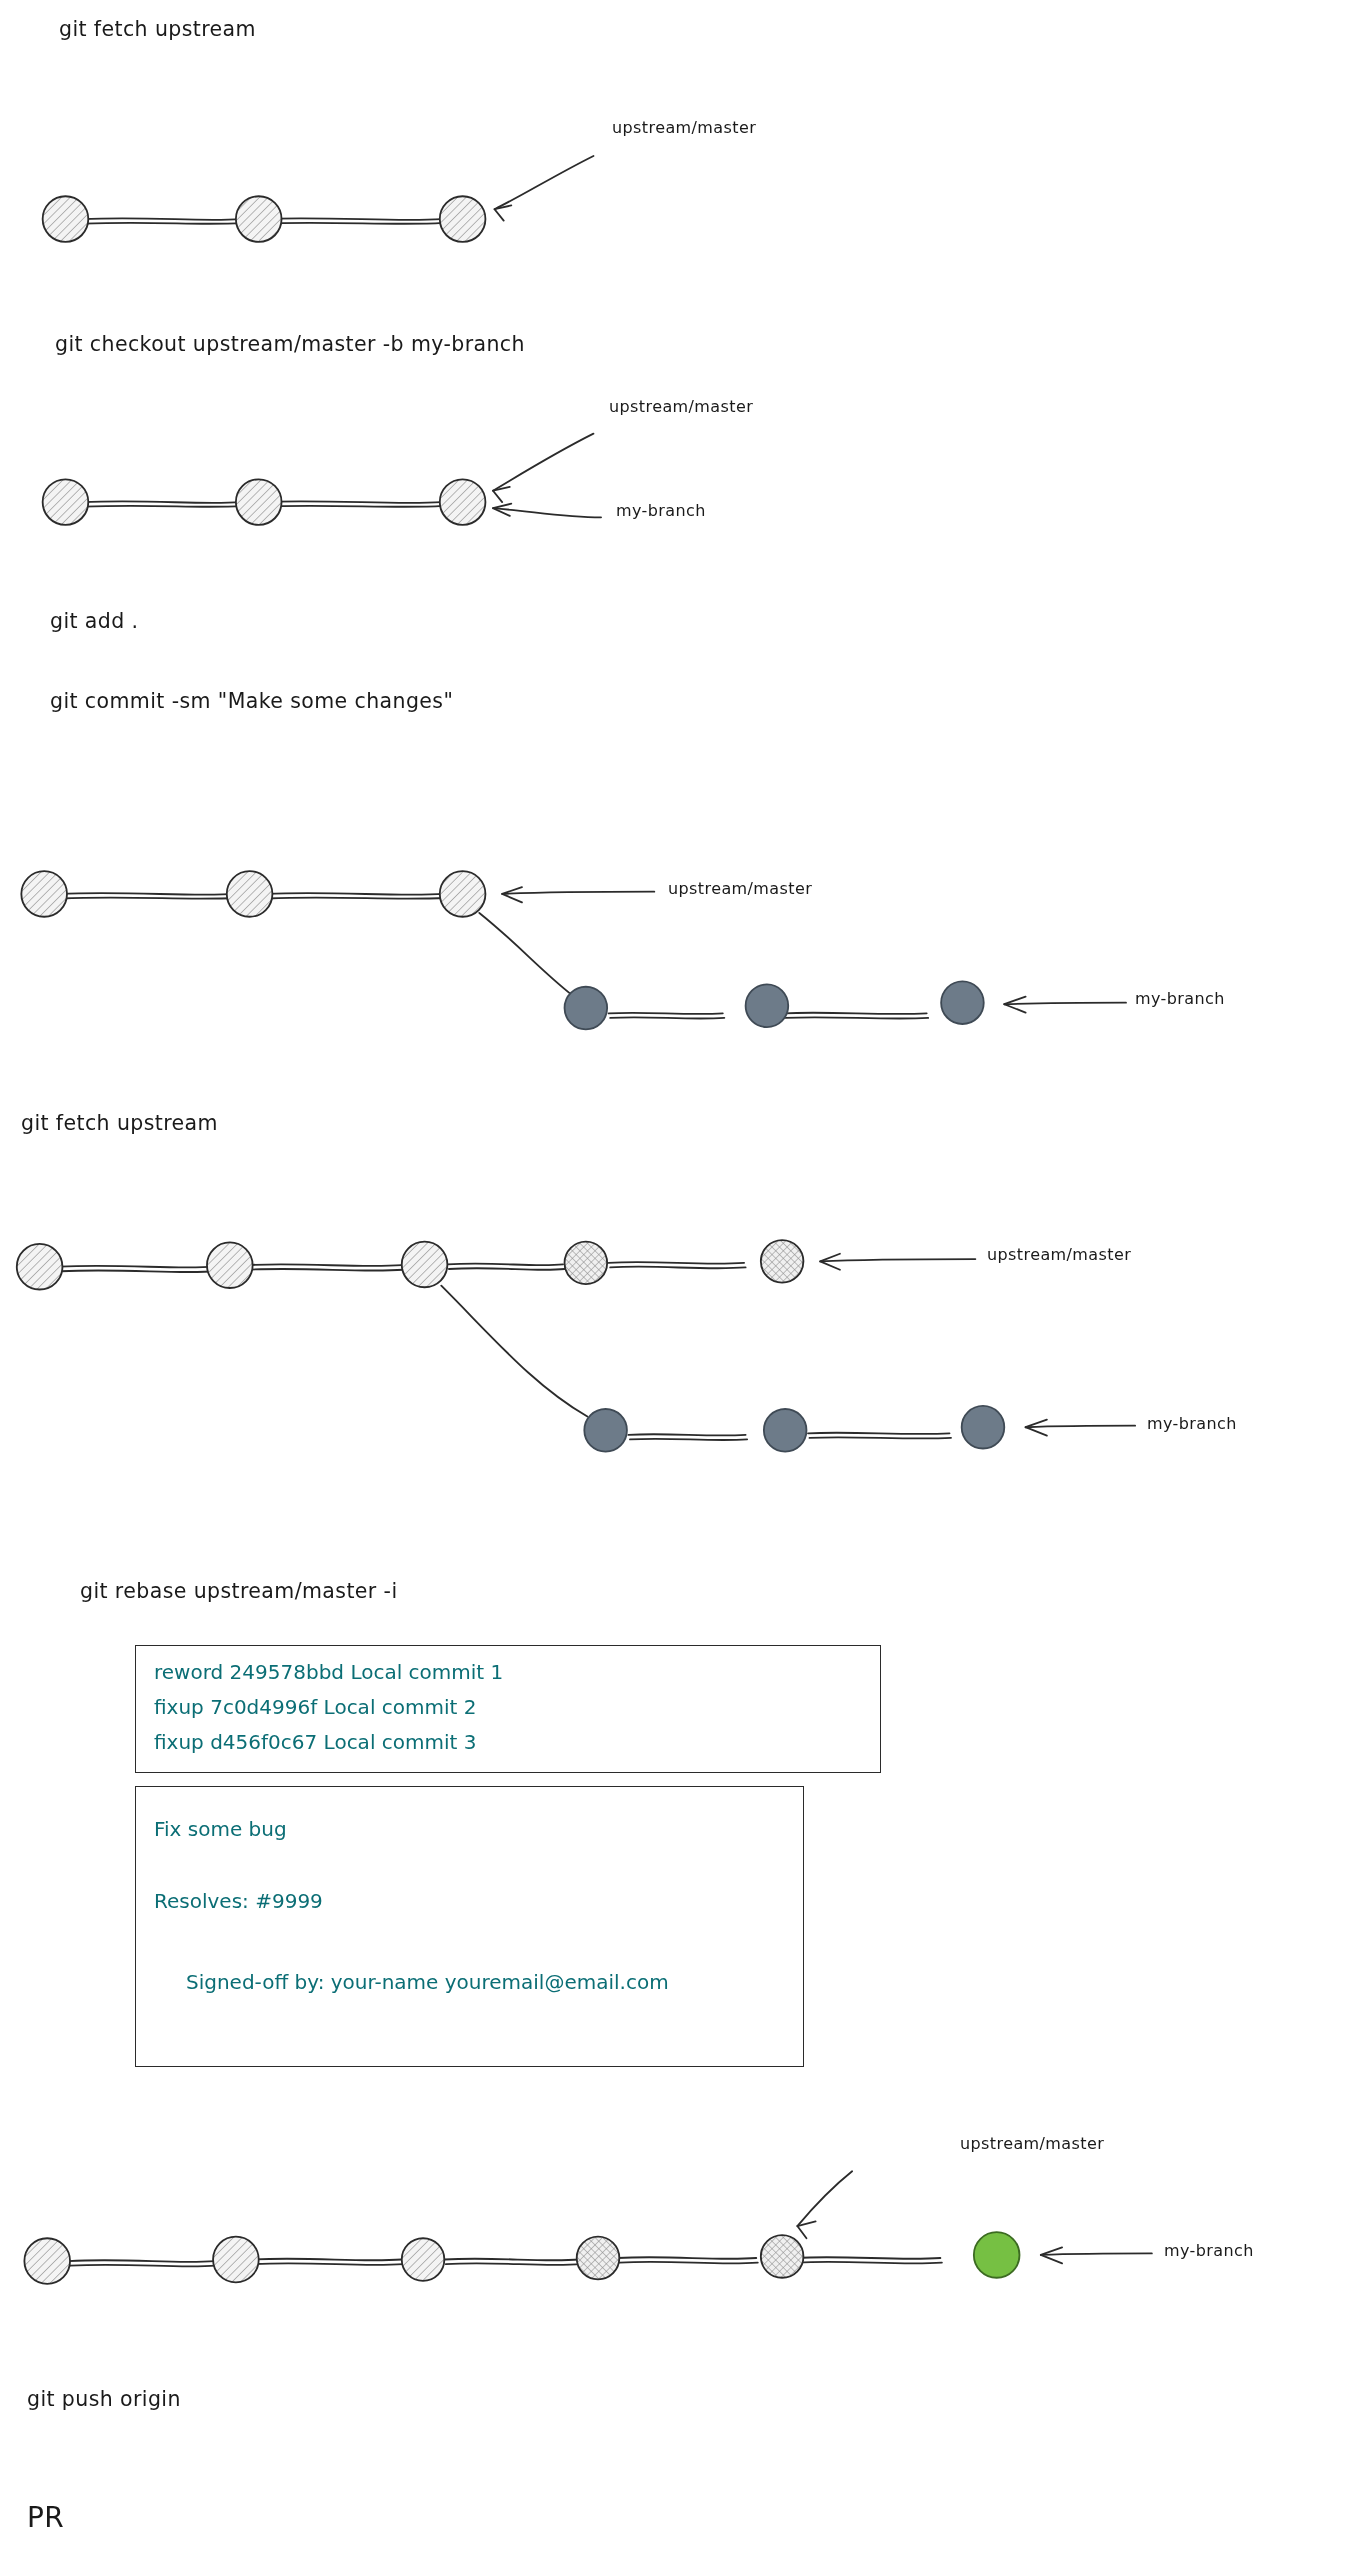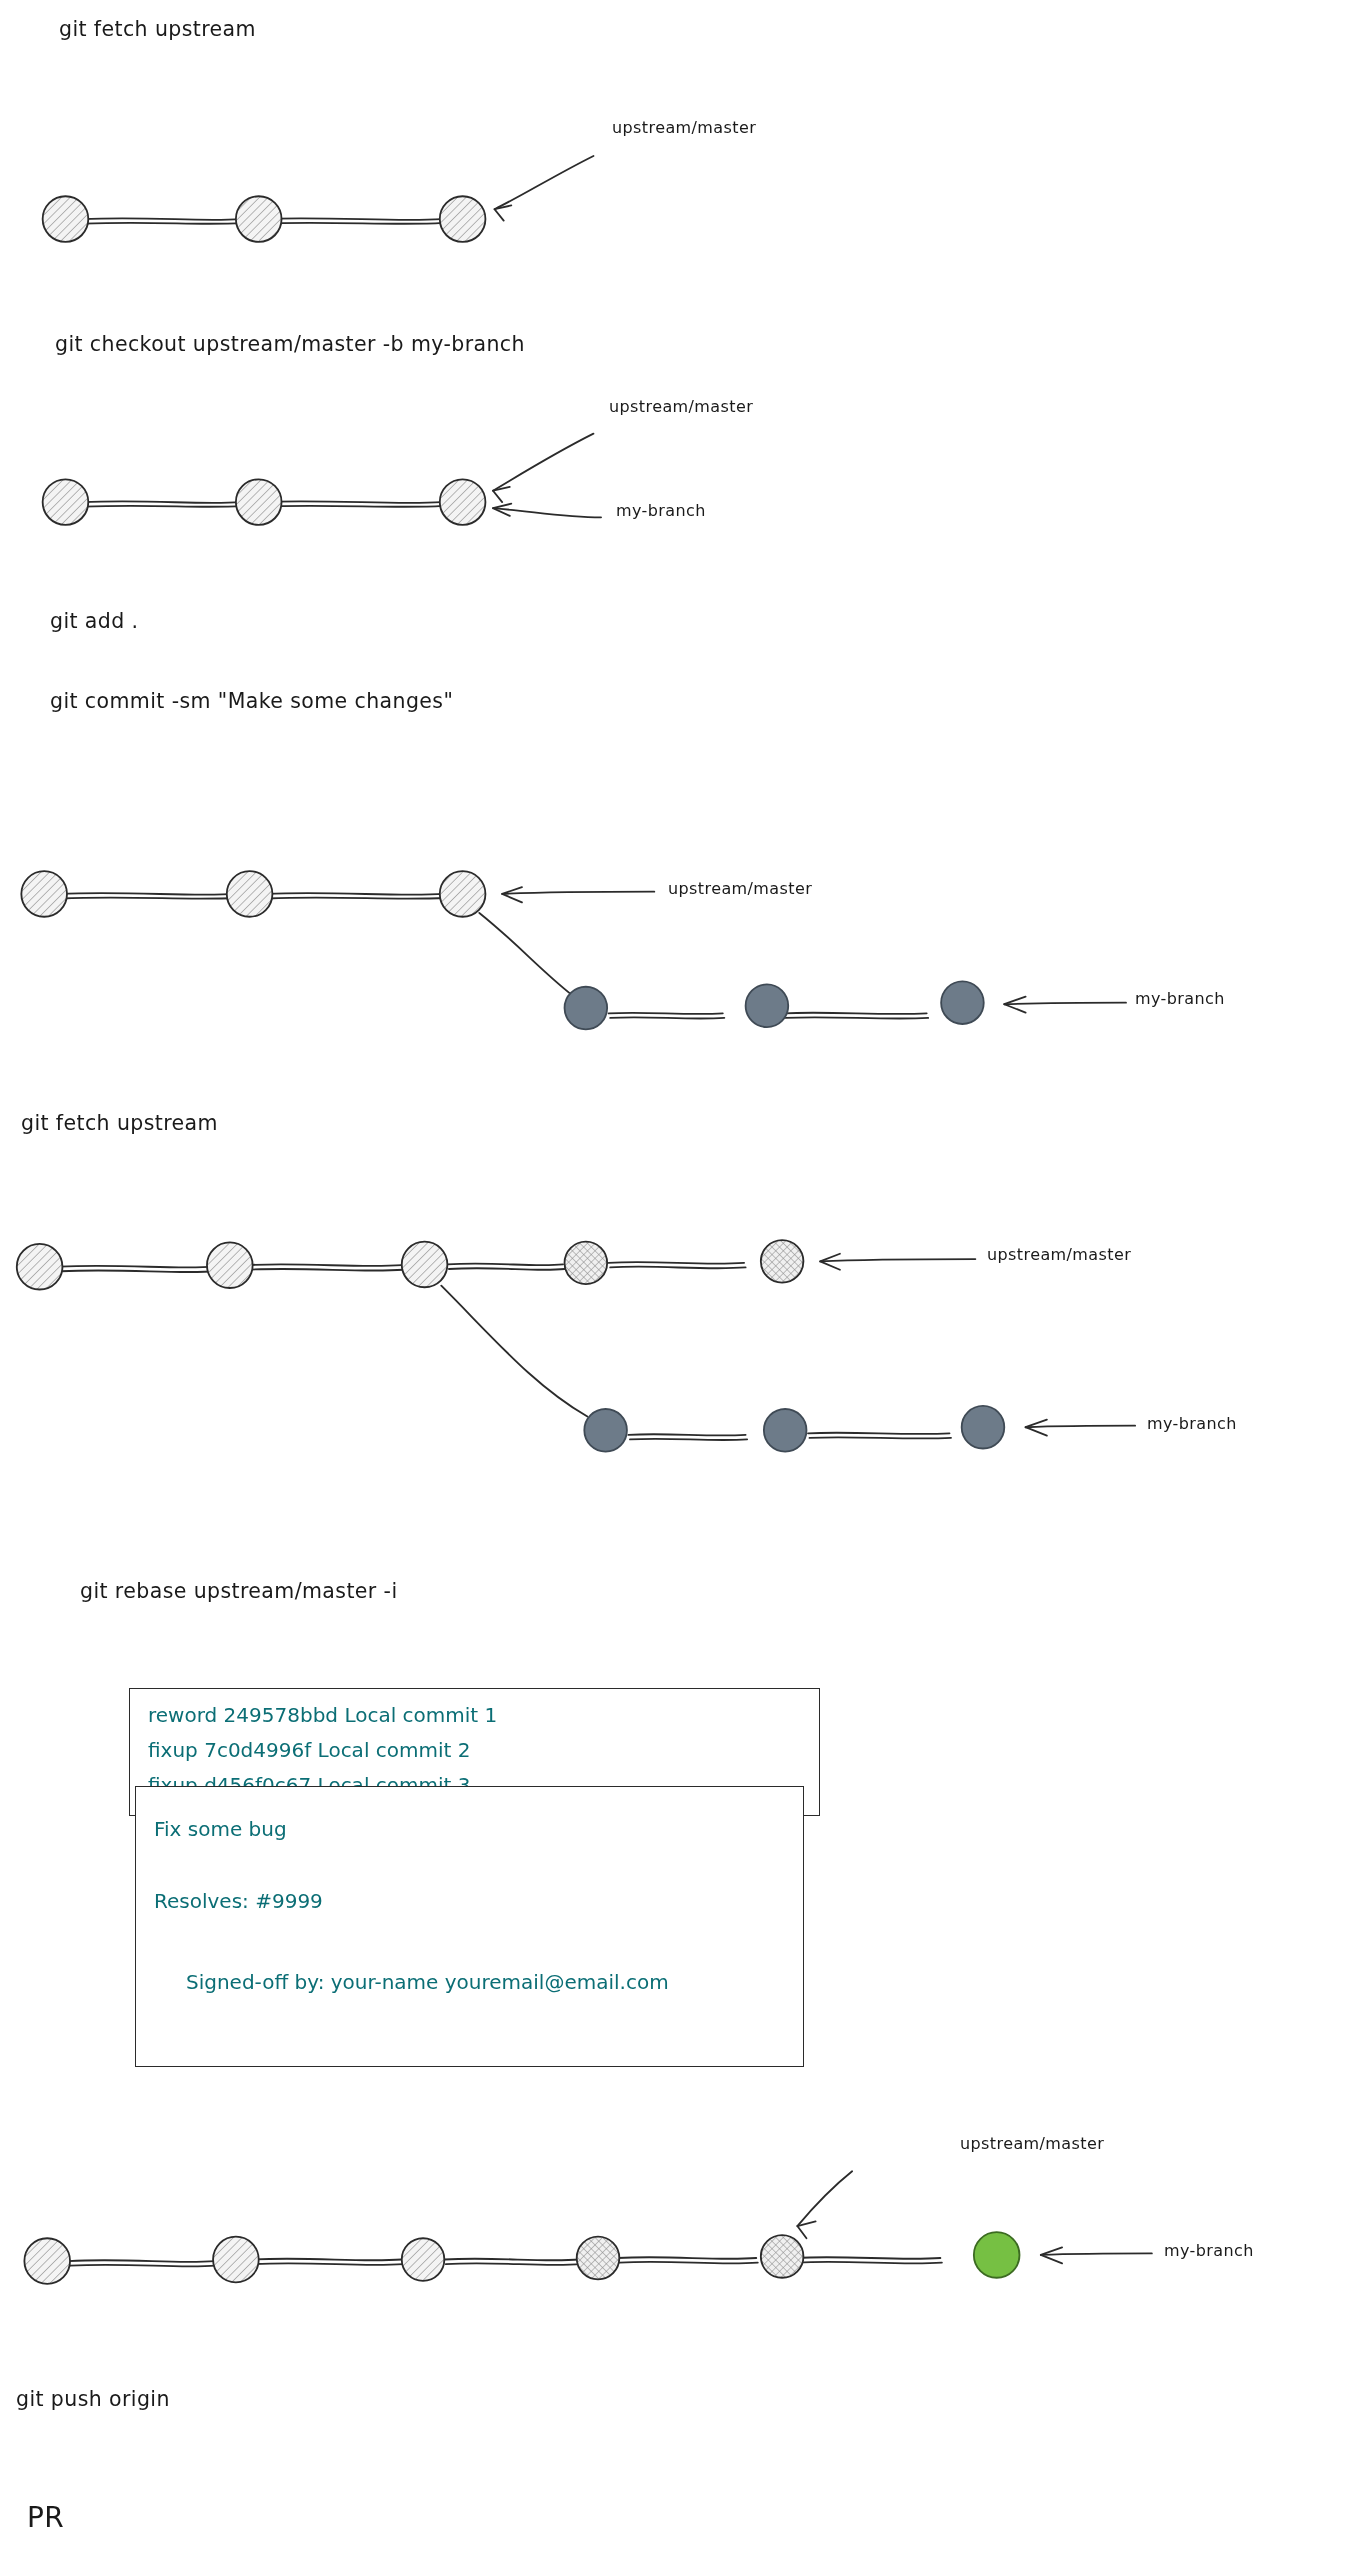--- a/index.html
+++ b/index.html
@@ -209,33 +209,33 @@
   <div class="label ref" style="left:668px; top:879px;">upstream/master</div>
   <div class="label ref" style="left:1135px; top:989px;">my-branch</div>
 
   <div class="label cmd" style="left:21px; top:1111px;">git fetch upstream</div>
 
   <div class="label ref" style="left:987px; top:1245px;">upstream/master</div>
   <div class="label ref" style="left:1147px; top:1414px;">my-branch</div>
 
   <div class="label cmd" style="left:48px; top:1579px;margin-left:32px;">git rebase upstream/master -i</div>
 
-  <div class="editor-box" style="left:129px; top:1645px; width:691px; height:128px;margin-top:43px;">
+  <div class="editor-box" style="left:135px; top:1645px; width:746px; height:128px;">
     <div class="editor-line" style="left:18px; top:13.7px;">reword 249578bbd Local commit 1</div>
     <div class="editor-line" style="left:18px; top:49px;">fixup 7c0d4996f Local commit 2</div>
     <div class="editor-line" style="left:18px; top:84px;">fixup d456f0c67 Local commit 3</div>
   </div>
 
   <div class="editor-box" style="left:135px; top:1786px; width:669px; height:281px;">
     <div class="editor-line" style="left:18px; top:30px;">Fix some bug</div>
     <div class="editor-line" style="left:18px; top:102px;">Resolves: #9999</div>
     <div class="editor-line" style="left:18px; top:183px;margin-left:32px;">Signed-off by: your-name youremail@email.com</div>
   </div>
 
   <div class="label ref" style="left:960px; top:2134px;">upstream/master</div>
   <div class="label ref" style="left:1164px; top:2241px;">my-branch</div>
 
-  <div class="label cmd" style="left:16px; top:2387px;">git push origin</div>
+  <div class="label cmd" style="left:27px; top:2387px;">git push origin</div>
 
   <div class="label title-note" style="left:27px; top:2501px;">PR</div>
 
 </div>
 
 
 </body></html>

